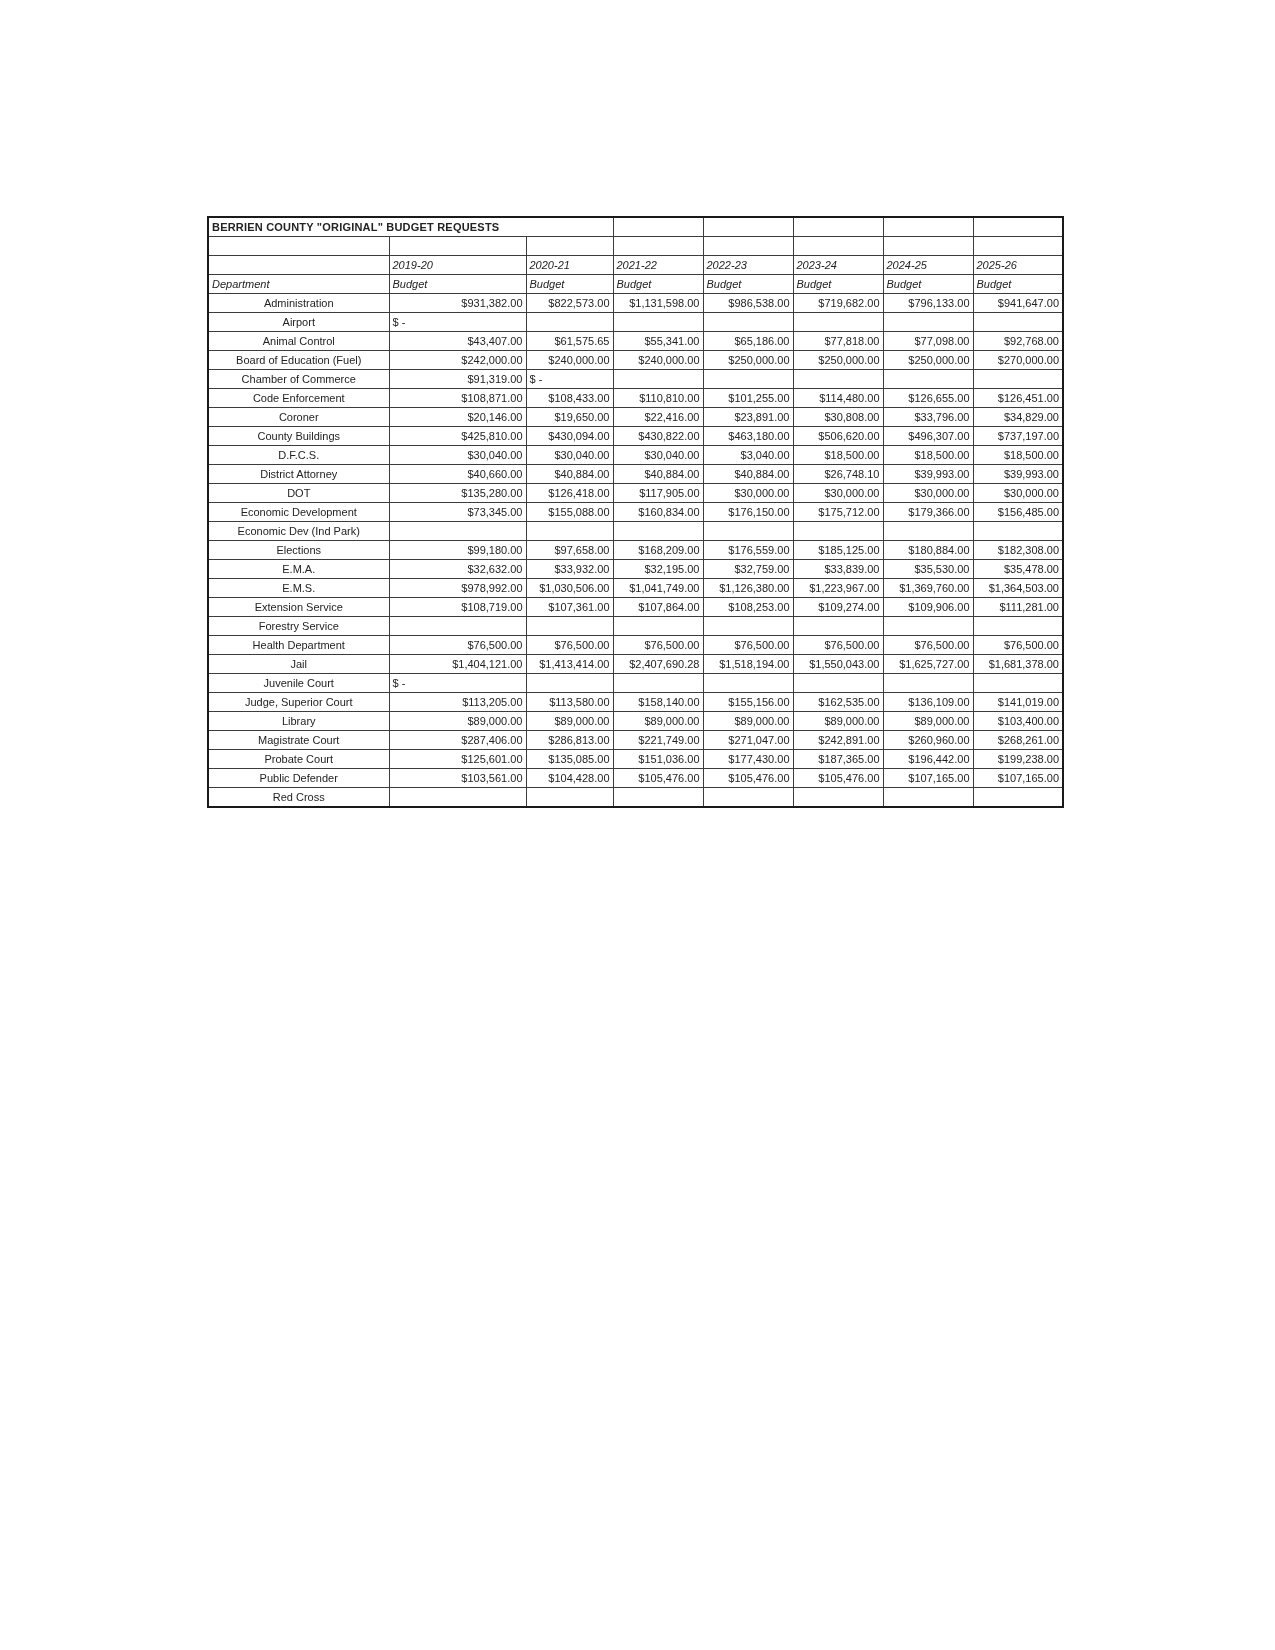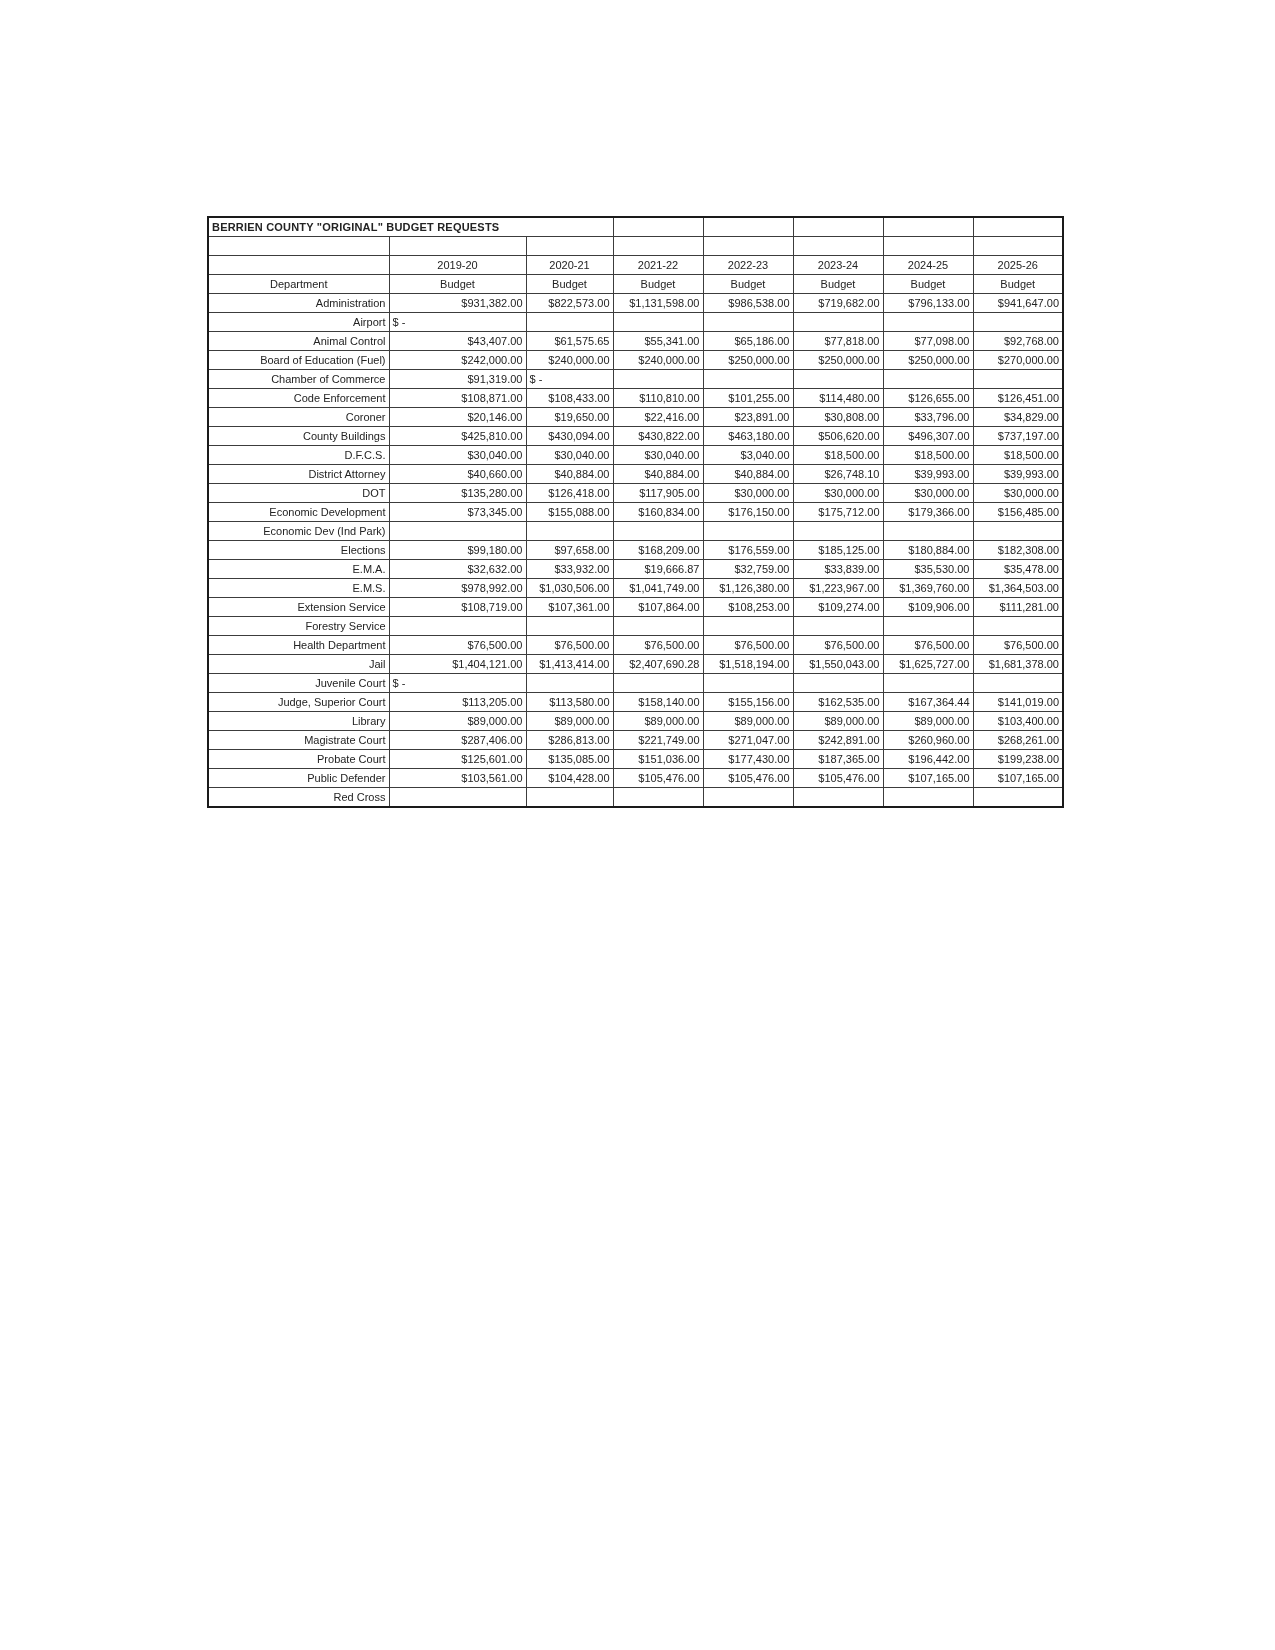--- a/index.html
+++ b/index.html
@@ -35,22 +35,22 @@
     white-space: nowrap;
   }
   td.title {
     font-weight: bold;
     color: #000000;
     font-size: 11.5px;
     letter-spacing: 0.2px;
   }
   td.val   { text-align: right; }
   td.dash  { text-align: left; }
-  td.hdr   { text-align: center; }
-  td.dept  { text-align: right; }
+  td.hdr   { text-align: left; font-style: italic; }
+  td.dept  { text-align: center; }
 </style>
 </head>
 <body>
 
 <div class="sheet">
   <table class="budget">
     <colgroup>
       <col style="width:181px">
       <col style="width:137px">
       <col style="width:87px">
@@ -238,21 +238,21 @@
           <td class="val">$168,209.00</td>
           <td class="val">$176,559.00</td>
           <td class="val">$185,125.00</td>
           <td class="val">$180,884.00</td>
           <td class="val">$182,308.00</td>
         </tr>
         <tr>
           <td class="dept">E.M.A.</td>
           <td class="val">$32,632.00</td>
           <td class="val">$33,932.00</td>
-          <td class="val">$19,666.87</td>
+          <td class="val">$32,195.00</td>
           <td class="val">$32,759.00</td>
           <td class="val">$33,839.00</td>
           <td class="val">$35,530.00</td>
           <td class="val">$35,478.00</td>
         </tr>
         <tr>
           <td class="dept">E.M.S.</td>
           <td class="val">$978,992.00</td>
           <td class="val">$1,030,506.00</td>
           <td class="val">$1,041,749.00</td>
@@ -311,21 +311,21 @@
           <td class="val"></td>
           <td class="val"></td>
         </tr>
         <tr>
           <td class="dept">Judge, Superior Court</td>
           <td class="val">$113,205.00</td>
           <td class="val">$113,580.00</td>
           <td class="val">$158,140.00</td>
           <td class="val">$155,156.00</td>
           <td class="val">$162,535.00</td>
-          <td class="val">$167,364.44</td>
+          <td class="val">$136,109.00</td>
           <td class="val">$141,019.00</td>
         </tr>
         <tr>
           <td class="dept">Library</td>
           <td class="val">$89,000.00</td>
           <td class="val">$89,000.00</td>
           <td class="val">$89,000.00</td>
           <td class="val">$89,000.00</td>
           <td class="val">$89,000.00</td>
           <td class="val">$89,000.00</td>

